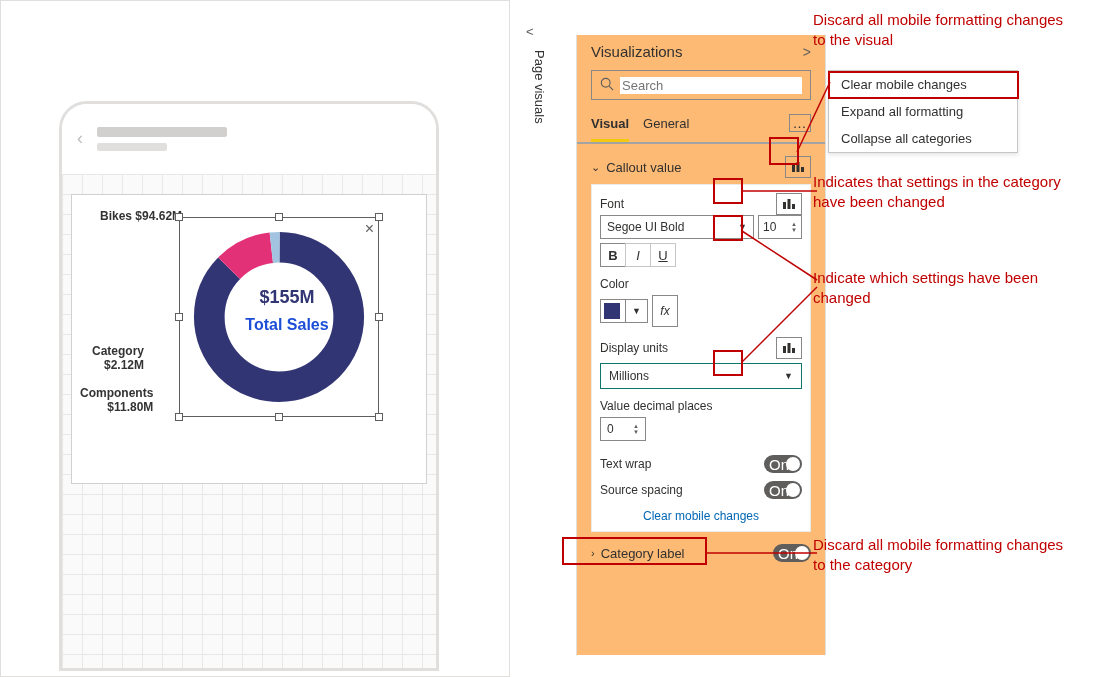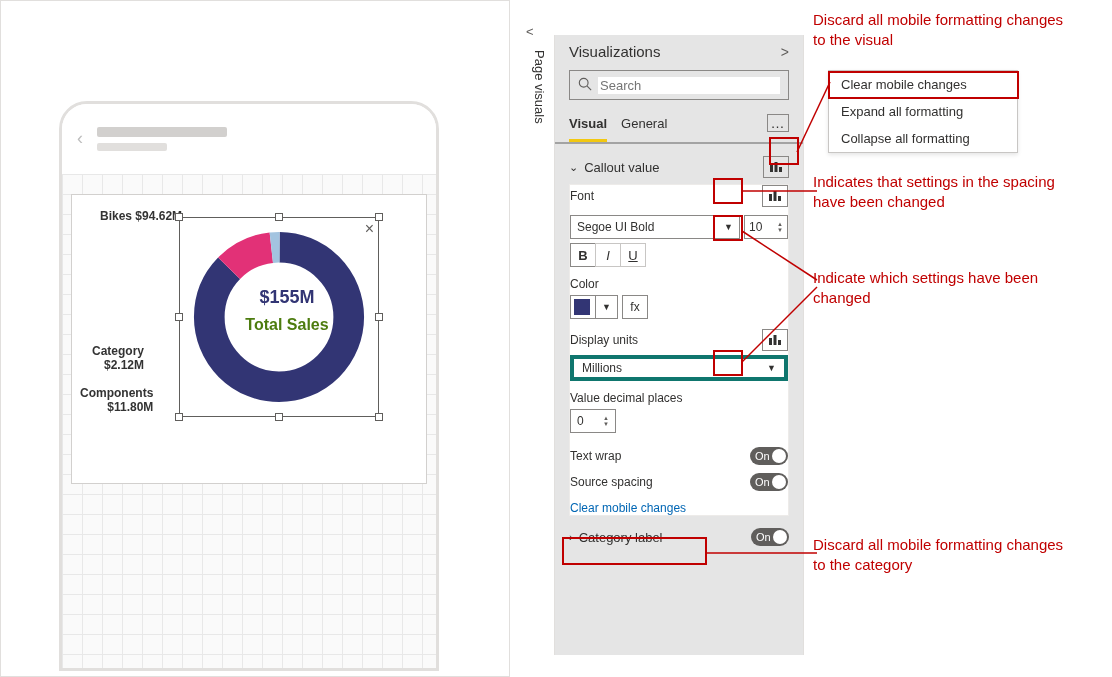--- a/index.html
+++ b/index.html
@@ -69,21 +69,21 @@
     position: absolute; width: 8px; height: 8px; background: #fff; border: 1px solid #605e5c;
   }
   .sh-tl { left: -5px; top: -5px; } .sh-tr { right: -5px; top: -5px; }
   .sh-bl { left: -5px; bottom: -5px; } .sh-br { right: -5px; bottom: -5px; }
   .sh-tm { left: calc(50% - 4px); top: -5px; } .sh-bm { left: calc(50% - 4px); bottom: -5px; }
   .sh-lm { left: -5px; top: calc(50% - 4px); } .sh-rm { right: -5px; top: calc(50% - 4px); }
   .close-x { position: absolute; right: 4px; top: 2px; font-size: 16px; color: #605e5c; }
   .donut-wrap { position: absolute; left: 115px; top: 30px; }
   .chart-center { position: absolute; left: 170px; top: 92px; text-align: center; width: 90px; }
   .chart-value { color: #323574; font-weight: 600; font-size: 18px; }
-  .chart-label { color: #4d7c0f; font-weight: 600; font-size: 16px; margin-top: 8px; }
+  .chart-label { color: #1d4ed8; font-weight: 600; font-size: 16px; margin-top: 8px; }
   .dl {
     position: absolute; font-size: 12px; font-weight: 600; color: #333;
     text-align: right; line-height: 1.2;
   }
   .dl-bikes { left: 28px; top: 14px; text-align: left; font-weight: 700; }
   .dl-clothing { left: 20px; top: 149px; }
   .dl-comp { left: 8px; top: 191px; }
 
   
   .side-tab {
@@ -96,25 +96,25 @@
   }
   .side-tab-chevron {
     position: absolute;
     left: 526px; top: 24px;
     font-size: 13px; color: #605e5c;
   }
 
   
   .vis-panel {
     position: absolute;
-    left: 554px; top: 35px;
+    left: 576px; top: 35px;
     width: 250px; height: 620px;
     border-left: 1px solid #e1dfdd;
     border-right: 1px solid #e1dfdd;
-    background: #e5e5e5;
+    background: #fdba74;
   }
   .vis-title-row {
     display: flex; align-items: center; justify-content: space-between;
     padding: 8px 14px 10px;
     font-size: 15px;
   }
   .vis-chevron { font-size: 14px; color: #605e5c; }
   .search-box {
     margin: 0 14px 10px;
     border: 1px solid #8a8886;
@@ -148,42 +148,43 @@
   .chev { font-size: 11px; }
   .changed-icon {
     width: 26px; height: 22px; border: 1px solid #8a8886;
     display: inline-flex; align-items: center; justify-content: center;
     font-size: 11px;
   }
   .section-body {
     margin: 0 14px;
     border: 1px solid #edebe9;
     background: #fff;
-    padding: 0;
+    padding: 8px;
+    text-align: center;
   }
   .field-label { font-size: 12px; color: #323130; display: flex; align-items: center; justify-content: space-between; }
   .row { margin-bottom: 10px; }
-  .font-row { display: flex; gap: 4px; margin-top: 8px; }
+  .font-row { display: flex; gap: 4px; margin-top: 0; }
   .font-select { flex: 1; border: 1px solid #8a8886; height: 24px; display: flex; align-items: center; padding: 0 6px; justify-content: space-between; font-size: 12px; }
   .num-input { width: 44px; border: 1px solid #8a8886; height: 24px; display: flex; align-items: center; padding: 0 4px; font-size: 12px; justify-content: space-between; }
   .spinner { display: flex; flex-direction: column; font-size: 6px; line-height: 6px; color: #605e5c; }
   .biu-row { display: flex; gap: 0; margin-top: 4px; }
   .biu { width: 26px; height: 24px; border: 1px solid #c8c6c4; display: flex; align-items: center; justify-content: center; font-size: 13px; margin-right: -1px; background: #fff; }
   .biu.active { border-color: #8a8886; font-weight: 700; }
   .color-row { display: flex; gap: 4px; margin-top: 4px; align-items: center; }
   .color-well { width: 26px; height: 24px; border: 1px solid #8a8886; display: flex; }
   .swatch { width: 16px; height: 16px; background: #323574; margin: 3px; }
   .dd { width: 22px; height: 24px; border: 1px solid #8a8886; border-left: none; display: flex; align-items: center; justify-content: center; font-size: 9px; }
-  .fx { width: 26px; height: 24px; border: 1px solid #8a8886; display: flex; align-items: center; justify-content: center; font-size: 12px; }
-  .select { border: 4px solid #0f766e; height: 26px; display: flex; align-items: center; padding: 0 8px; font-size: 12px; justify-content: space-between; margin-top: 4px; }
+  .fx { width: 26px; height: 32px; border: 1px solid #8a8886; display: flex; align-items: center; justify-content: center; font-style: italic; font-size: 12px; }
+  .select { border: 1px solid #0f766e; height: 26px; display: flex; align-items: center; padding: 0 8px; font-size: 12px; justify-content: space-between; margin-top: 4px; }
   .num-small { width: 46px; border: 1px solid #8a8886; height: 24px; display: flex; align-items: center; padding: 0 6px; font-size: 12px; justify-content: space-between; margin-top: 4px; }
   .toggle-row { display: flex; align-items: center; justify-content: space-between; font-size: 12px; padding: 4px 0; }
   .toggle {
     width: 38px; height: 18px; border-radius: 9px; background: #605e5c; position: relative;
-    display: flex; align-items: center; color: #fff; font-size: 11px; padding-left: 5px;
+    display: flex; align-items: center; color: #fff; font-size: 15px; padding-left: 5px;
   }
   .toggle::after {
     content: ""; position: absolute; right: 2px; top: 2px; width: 14px; height: 14px; border-radius: 50%; background: #fff;
   }
   .clear-link { color: #0066b4; font-size: 12px; margin-top: 6px; display: inline-block; }
 
   .cat-header2 {
     display: flex; align-items: center; justify-content: space-between;
     padding: 12px 14px;
     font-size: 13px;
@@ -396,32 +397,32 @@
     </div>
     <div class="toggle">
         <span>On</span>
       </div>
   </div>
 </div>
 
 <div class="ctx-menu">
   <div class="ctx-item">Clear mobile changes</div>
   <div class="ctx-item">Expand all formatting</div>
-  <div class="ctx-item">Collapse all formatting</div>
+  <div class="ctx-item">Collapse all categories</div>
 </div>
 
 <div class="anno-box" style="left:769px; top:137px; width:30px; height:28px;"></div>
 <div class="anno-box" style="left:828px; top:71px; width:191px; height:28px;"></div>
 <div class="anno-box" style="left:713px; top:178px; width:30px; height:26px;"></div>
 <div class="anno-box" style="left:713px; top:215px; width:30px; height:26px;"></div>
 <div class="anno-box" style="left:713px; top:350px; width:30px; height:26px;"></div>
 <div class="anno-box" style="left:562px; top:537px; width:145px; height:28px;"></div>
 
 <div class="anno" style="left:813px; top:10px; width:260px;">Discard all mobile formatting changes to the visual</div>
-<div class="anno" style="left:813px; top:172px; width:270px;">Indicates that settings in the spacing have been changed</div>
+<div class="anno" style="left:813px; top:172px; width:270px;">Indicates that settings in the category have been changed</div>
 <div class="anno" style="left:813px; top:268px; width:260px;">Indicate which settings have been changed</div>
 <div class="anno" style="left:813px; top:535px; width:260px;">Discard all mobile formatting changes to the category</div>
 
 <svg class="line" style="left:795px; top:80px;" width="40" height="80">
     <line x1="2" y1="72" x2="35" y2="2"></line>
   </svg>
 <svg class="line" style="left:740px; top:185px;" width="80" height="12">
     <line x1="2" y1="6" x2="77" y2="6"></line>
   </svg>
 <svg class="line" style="left:740px; top:225px;" width="80" height="60">

